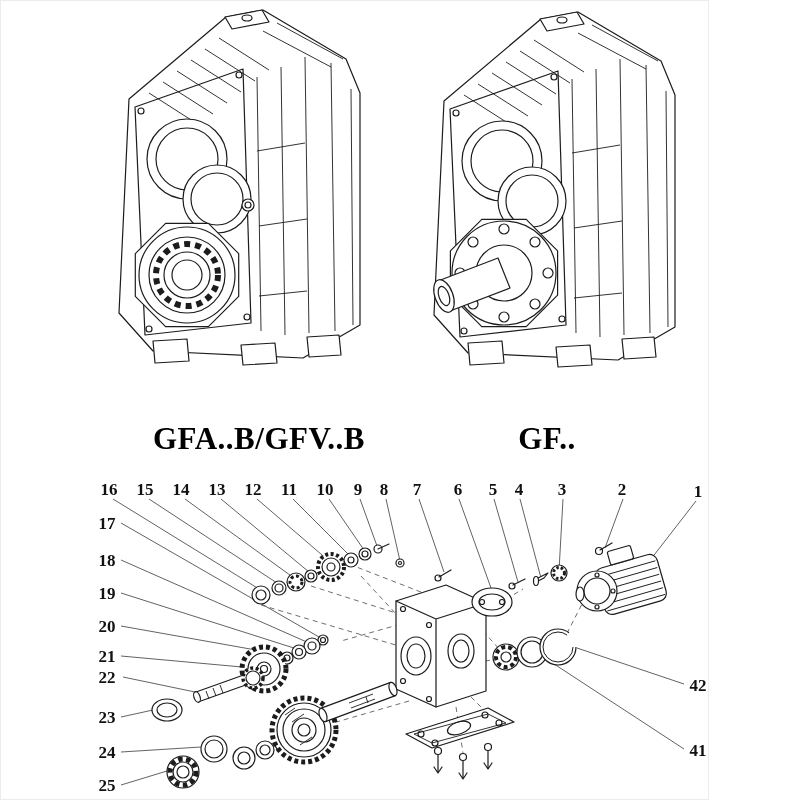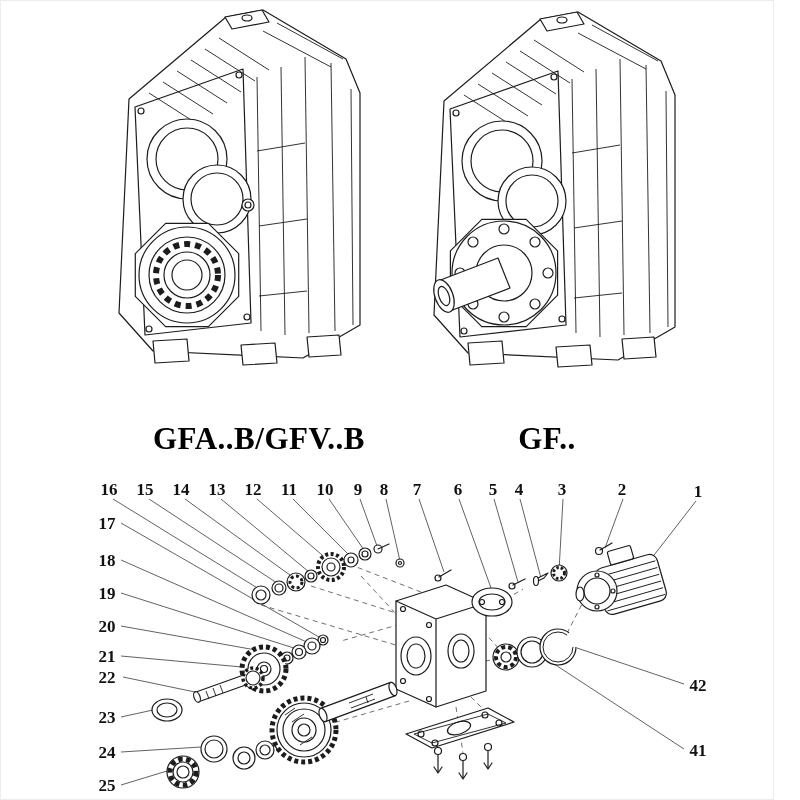--- a/index.html
+++ b/index.html
@@ -1,17 +1,17 @@
 <!DOCTYPE html>
 <html><head>
 <meta charset="utf-8">
 <style>
   html,body{margin:0;padding:0;background:#fff;}
   .page{
-    position:relative;width:774px;height:800px;background:#ffffff;
+    position:relative;width:709px;height:800px;background:#ffffff;
     border:1px solid #ececec;box-sizing:border-box;overflow:hidden;
     font-family:"Liberation Serif",serif;
   }
   svg{position:absolute;left:0;top:0;}
   .callout{font:600 17px "Liberation Serif",serif;fill:#111;stroke:none;}
   .title{font:700 31px "Liberation Serif",serif;fill:#000;stroke:none;letter-spacing:.5px;}
   .ln{stroke:#1c1c1c;fill:none;stroke-width:1.2;stroke-linejoin:round;stroke-linecap:round;}
   .lnf{stroke:#1c1c1c;fill:#fff;stroke-width:1.2;stroke-linejoin:round;}
   .thin{stroke:#1c1c1c;fill:none;stroke-width:.9;}
   .leader{stroke:#3a3a3a;fill:none;stroke-width:.8;}

